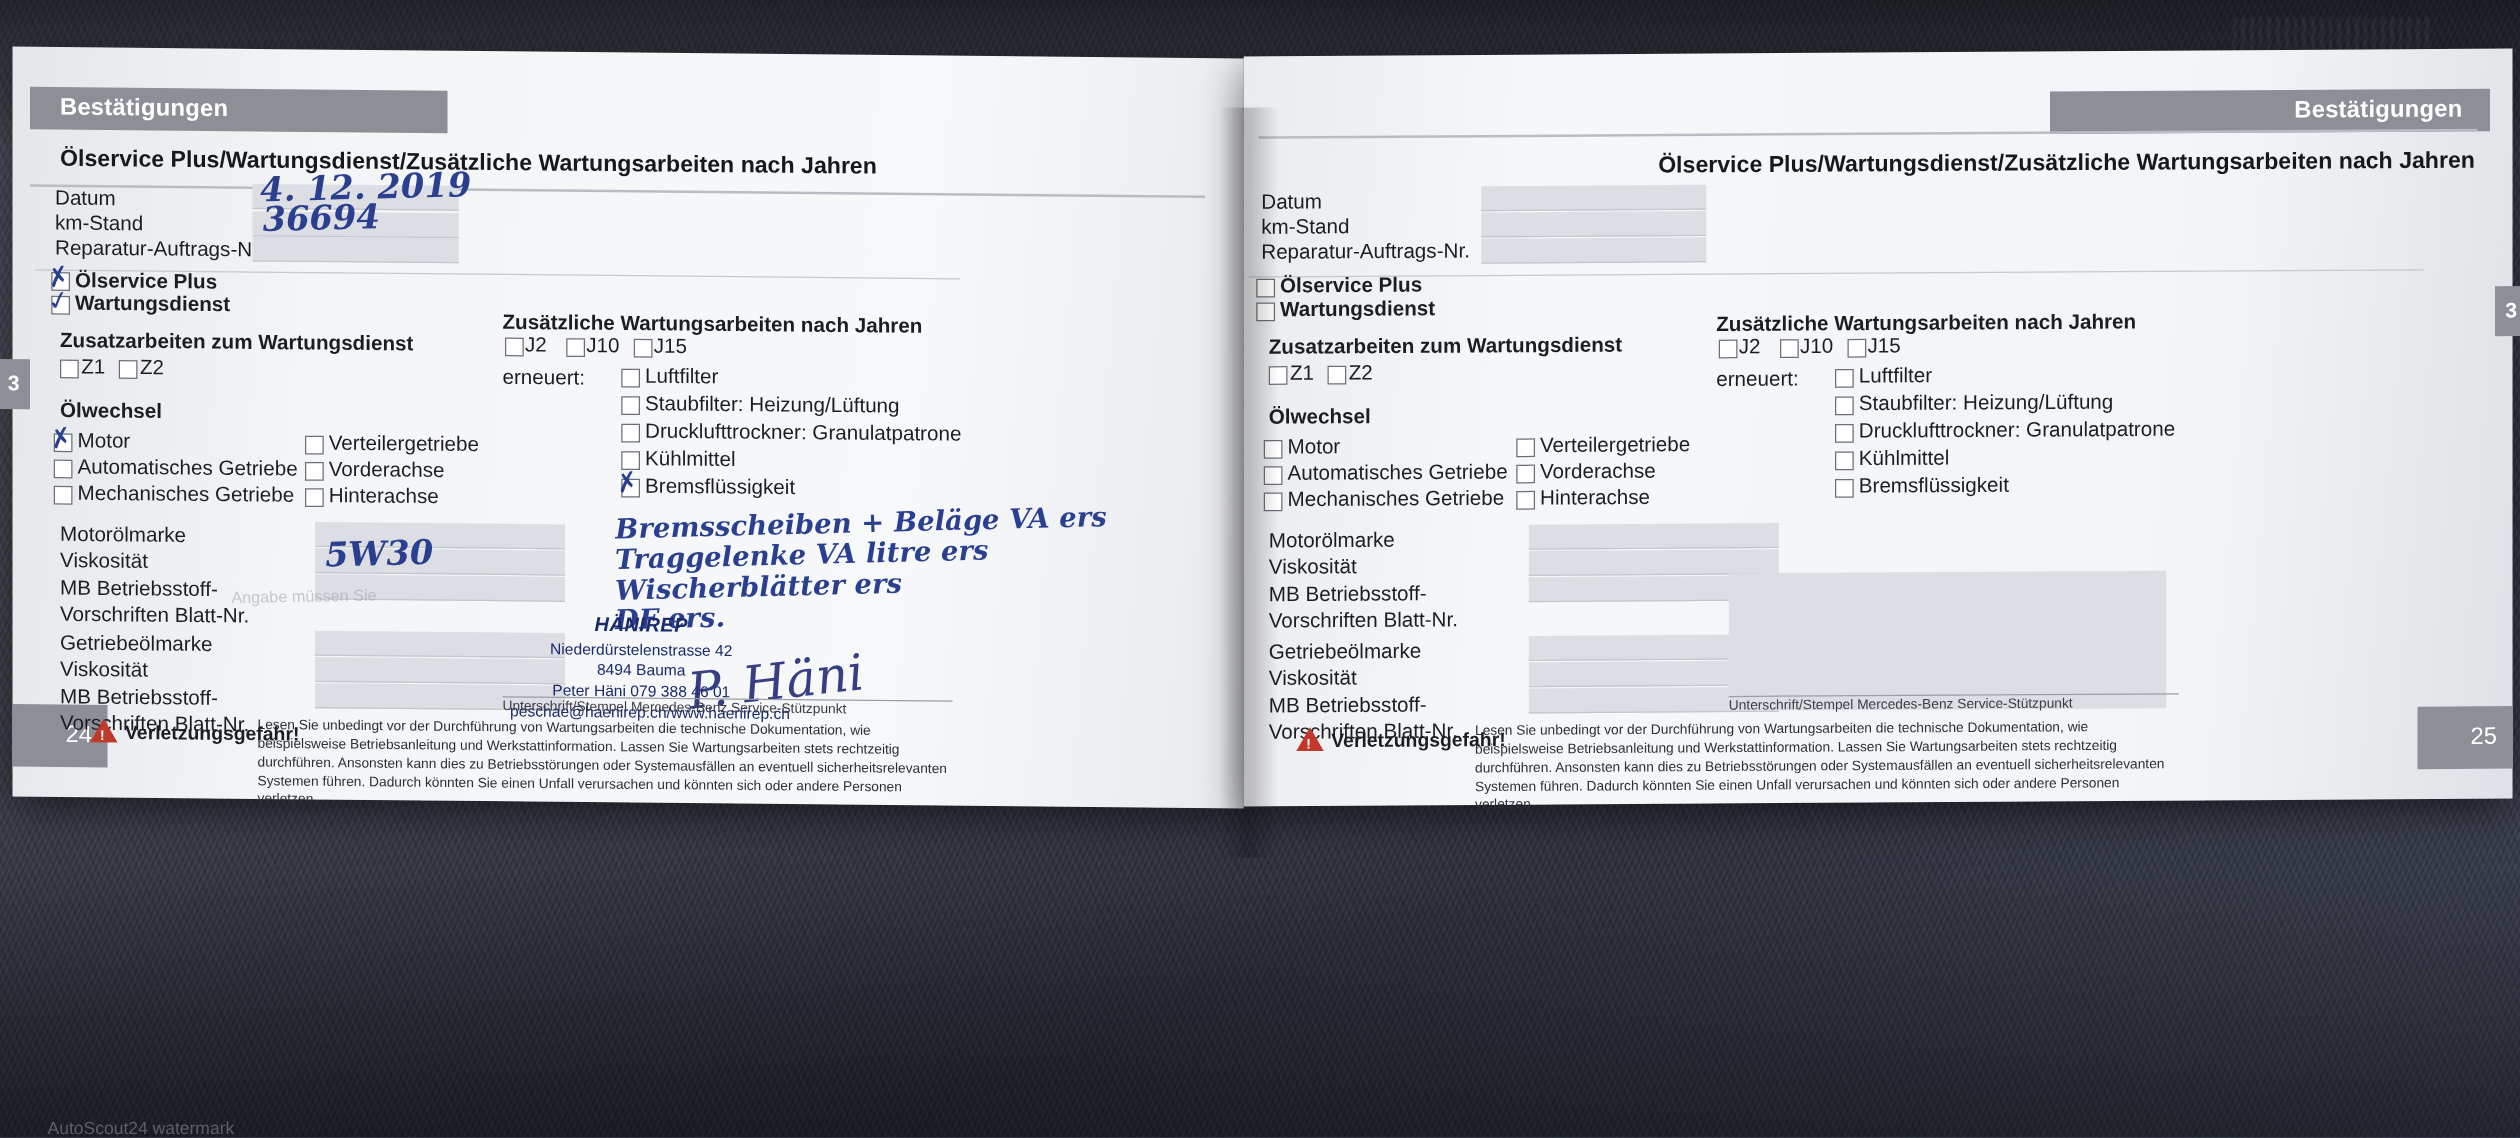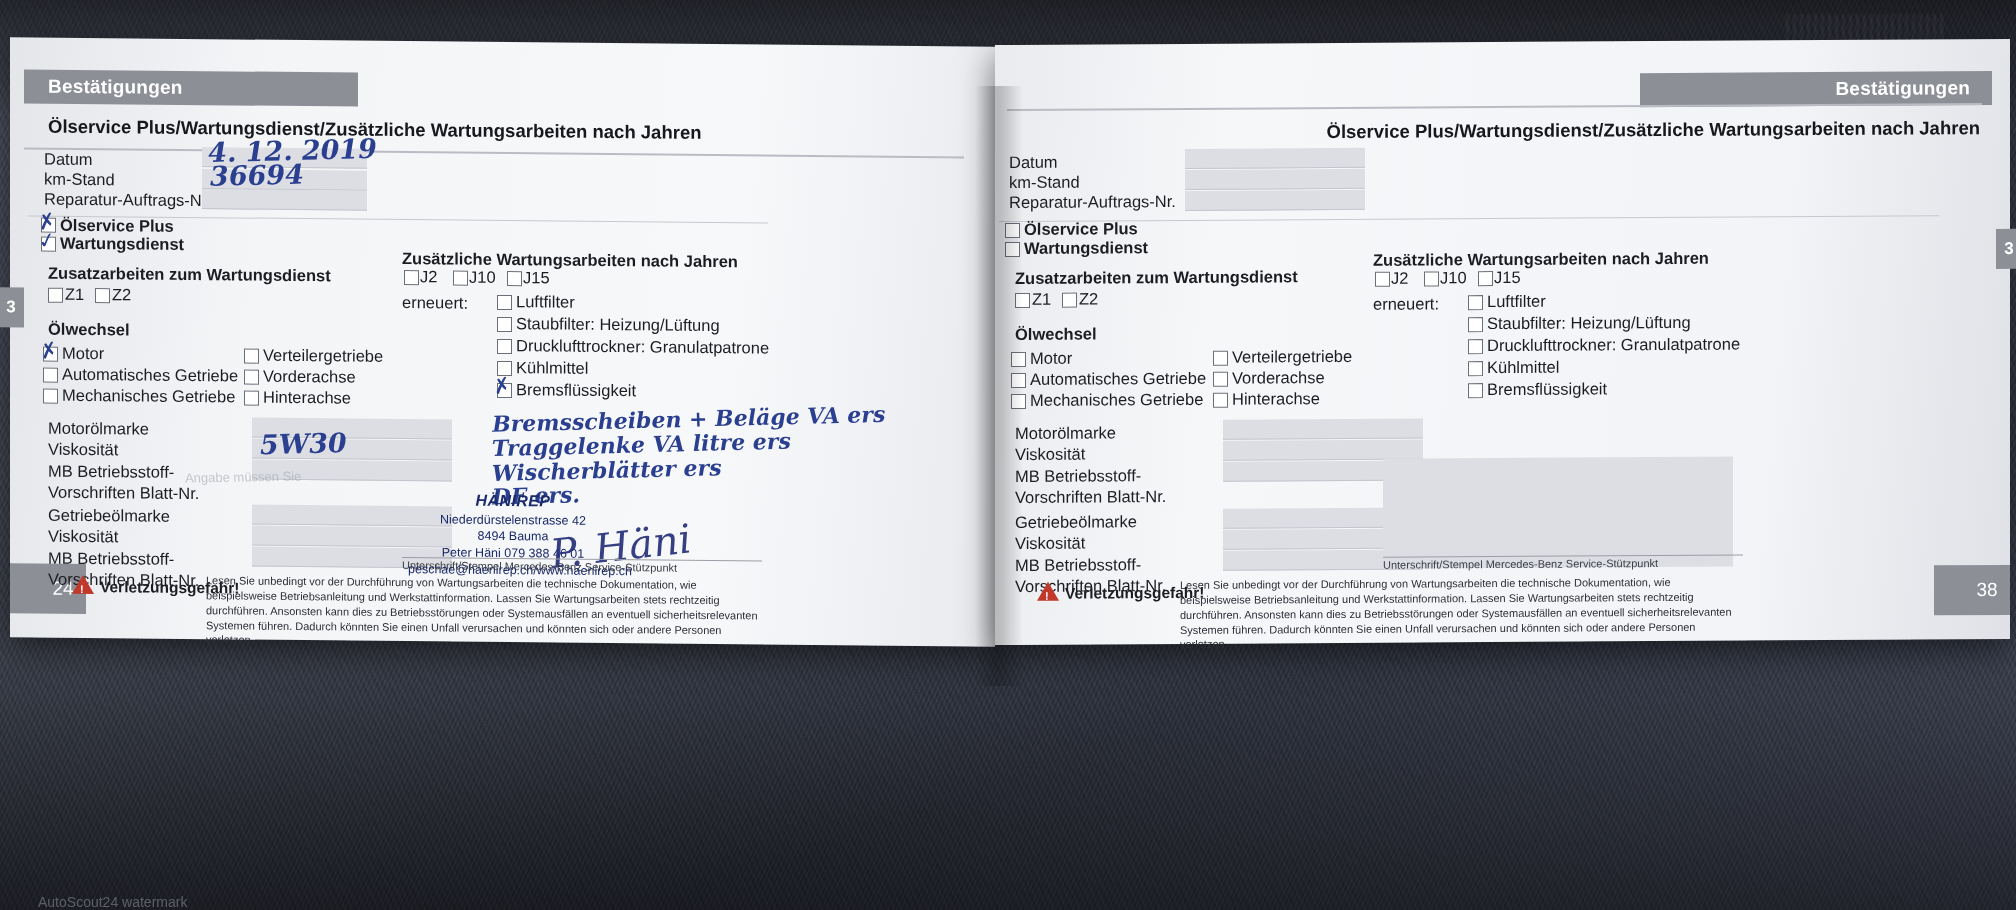--- a/index.html
+++ b/index.html
@@ -287,21 +287,21 @@
     <div class="warn-text" style="position:absolute;left:196px;top:534px;width:556px;">Lesen Sie unbedingt vor der Durchführung von Wartungsarbeiten die technische Dokumentation, wie beispielsweise Betriebsanleitung und Werkstattinformation. Lassen Sie Wartungsarbeiten stets rechtzeitig durchführen. Ansonsten kann dies zu Betriebsstörungen oder Systemausfällen an eventuell sicherheitsrelevanten Systemen führen. Dadurch könnten Sie einen Unfall verursachen und könnten sich oder andere Personen verletzen.</div>
   </div>
 
   <div class="page right">
 
     <div class="hdr-tab r">Bestätigungen</div>
     <div class="hdr-sub r">Ölservice Plus/Wartungsdienst/Zusätzliche Wartungsarbeiten nach Jahren</div>
     <div class="hdr-rule" style="left:12px;width:975px;top:64px;background:#b9bcc2;height:2px;"></div>
 
     <div class="tabnum" style="right:-12px;top:190px;">3</div>
-    <div class="pagenum" style="right:0px;top:526px;">38</div>
+    <div class="pagenum" style="right:0px;top:526px;">25</div>
 
     <div class="label" style="position:absolute;left:14px;top:108px;">Datum</div>
     <div class="fieldline" style="left:190px;top:105px;width:180px;"></div>
 
     <div class="label" style="position:absolute;left:14px;top:128px;">km-Stand</div>
     <div class="fieldline" style="left:190px;top:126px;width:180px;"></div>
 
     <div class="label" style="position:absolute;left:14px;top:148px;">Reparatur-Auftrags-Nr.</div>
     <div class="fieldline" style="left:190px;top:147px;width:180px;"></div>
 

